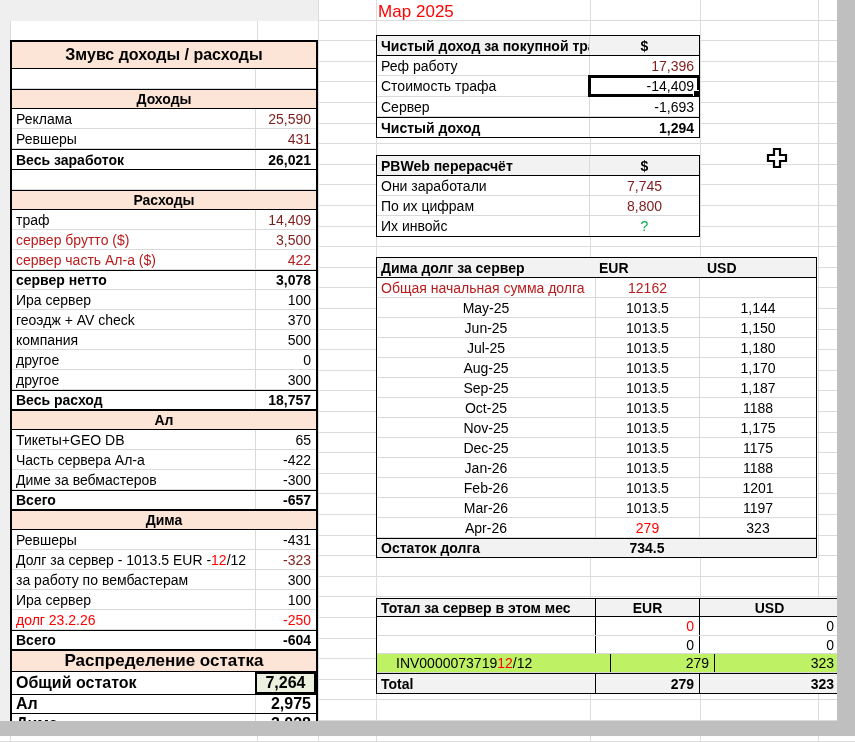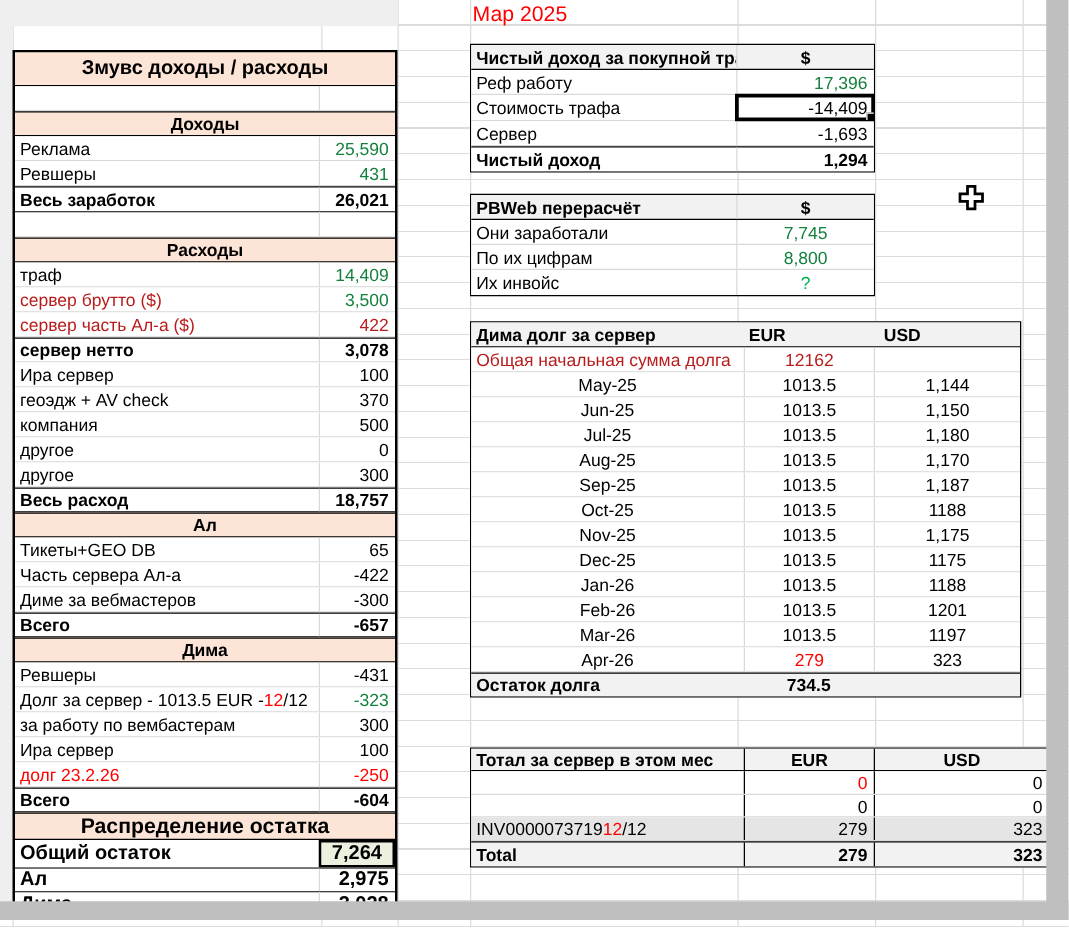--- a/index.html
+++ b/index.html
@@ -13,28 +13,28 @@
   .band{position:absolute;background:#BFBFBF;}
   .tbl{position:absolute;background:#fff;border:2px solid #000;box-sizing:border-box;}
   .row{display:flex;align-items:stretch;box-sizing:border-box;border-bottom:1px solid #D9D9D9;background:#fff;}
   .row:last-child{border-bottom:none;}
   .cell{display:flex;align-items:center;box-sizing:border-box;padding:0 4px;white-space:nowrap;overflow:hidden;}
   .num{justify-content:flex-end;padding-right:5px;}
   .ctr{justify-content:center;}
   .divL{border-left:1px solid #D9D9D9;}
   .divB{border-left:1.5px solid #000;}
   .b{font-weight:bold;}
-  .red{color:#15803d;}
+  .red{color:#7f1d1d;}
   .red2{color:#FF0000;}
   .gray{color:#b91c1c;}
   .green{color:#00B050;}
   .hdrP{background:#FCE4D6;font-weight:bold;border-top:1.5px solid #000;border-bottom:1.5px solid #000;}
   .hdrG{background:#F2F2F2;font-weight:bold;border-bottom:1.5px solid #000;}
   .rowG{background:#F2F2F2;}
-  .rowBlue{background:#e5e5e5;}
+  .rowBlue{background:#bef264;padding-left:15px;}
   .topB{border-top:1.5px solid #000;}
   .botB{border-bottom:1.5px solid #000;}
   .h18{height:18px}.h19{height:19px}.h20{height:20px}.h21{height:21px}.h22{height:22px}.h23{height:23px}.h27{height:27px}
   .lt-l{flex:1}.lt-v{width:61px}
   .n1-l{flex:1}.n1-v{width:110px}
   .d-l{width:218px}.d-e{width:104px}.d-u{flex:1}
   .fs16{font-size:16px}.fs17{font-size:17px}.fs15{font-size:16px}
   .month-title{position:absolute;left:378px;top:2px;font-size:17px;font-weight:normal;color:#FF0000;}
   .sel{position:relative;outline:3px solid #000;outline-offset:-2px;background:#fff;}
   .fill-handle{position:absolute;right:-2px;bottom:-2px;width:6px;height:6px;background:#000;border:1px solid #fff;box-sizing:content-box;}

